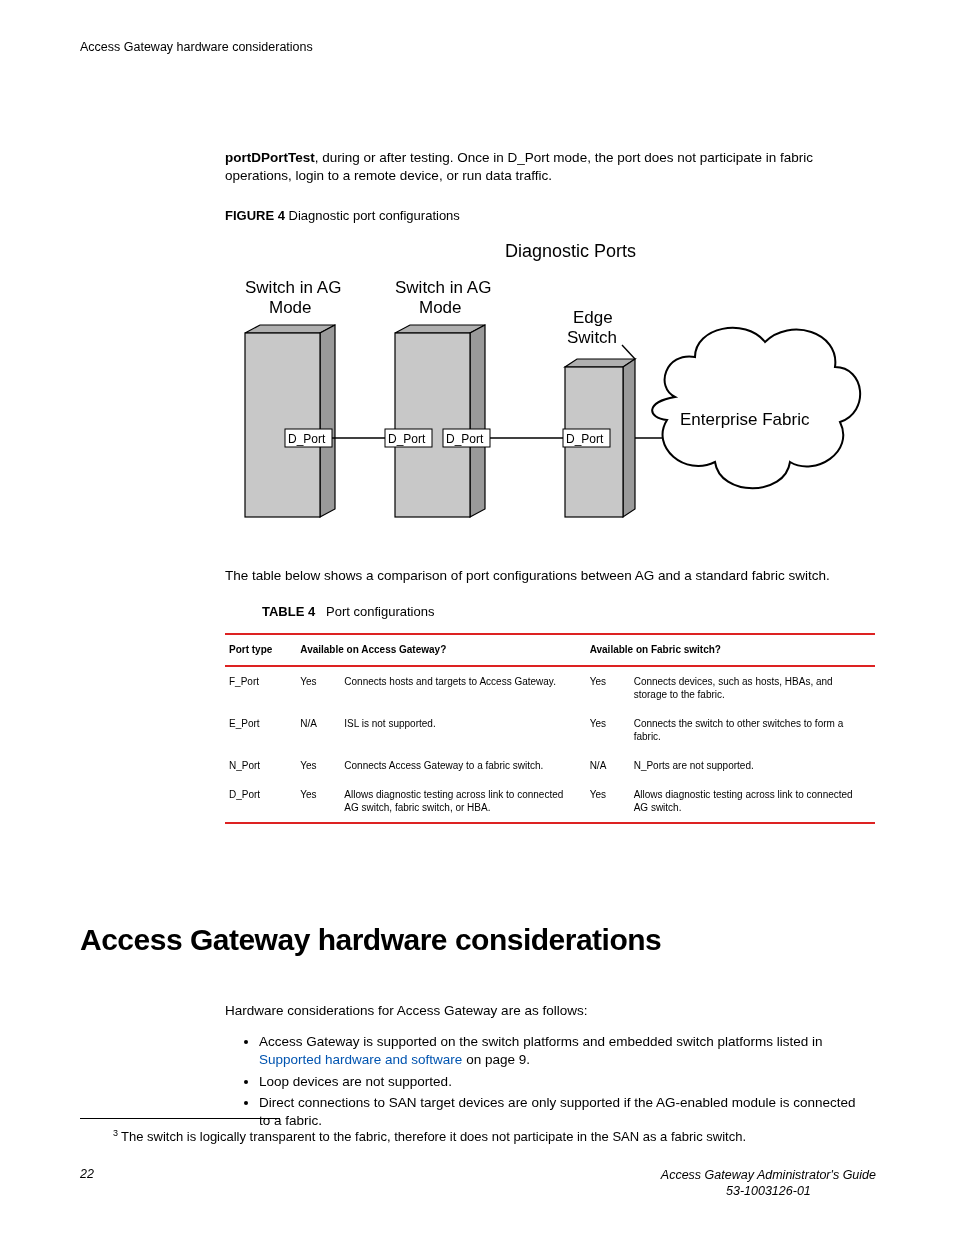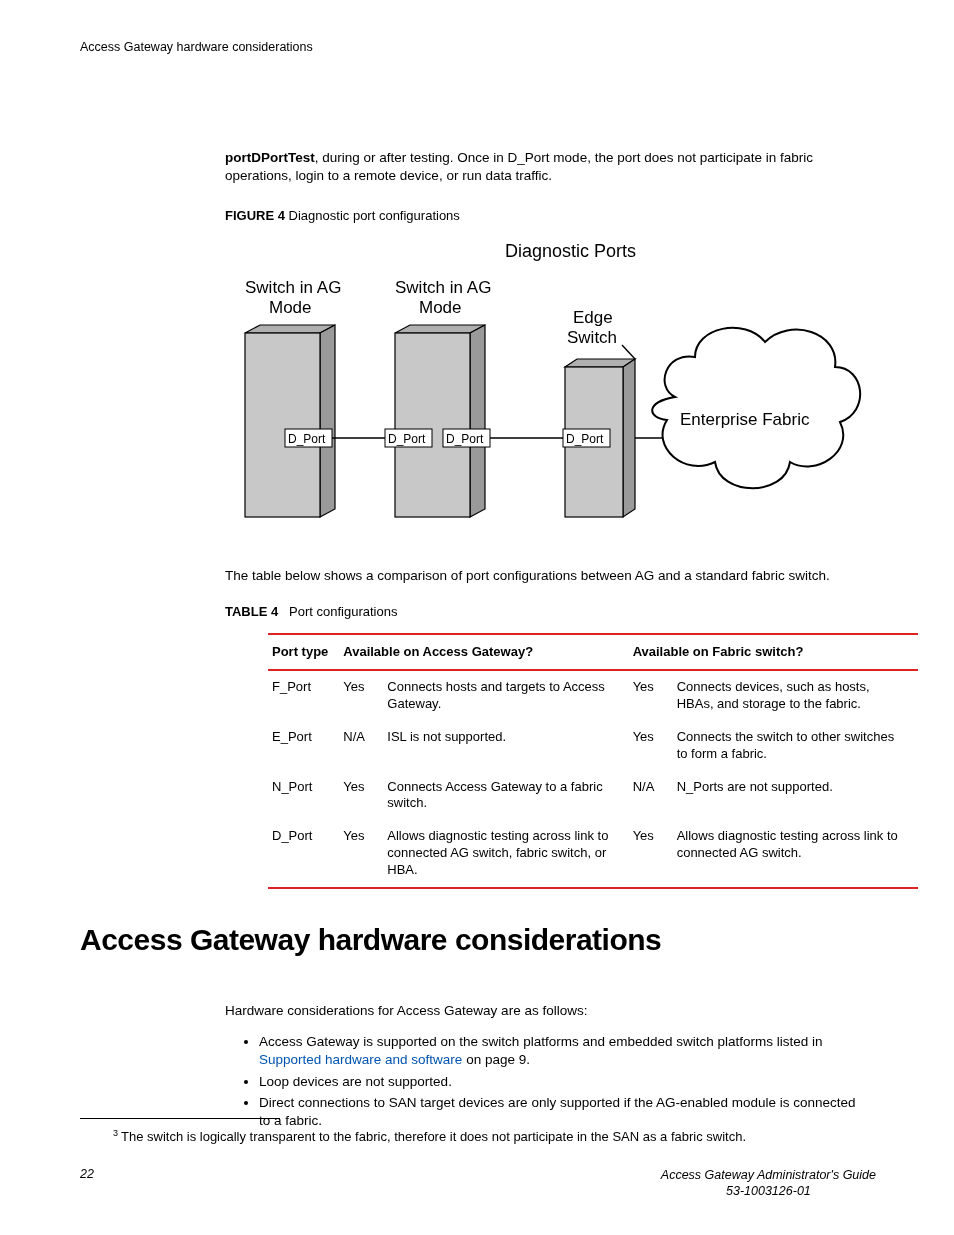--- a/index.html
+++ b/index.html
@@ -23,28 +23,27 @@
     top: 135px;
     left: 225px;
     width: 650px;
     font-size: 13.5px;
     line-height: 1.35;
   }
   .fig-caption { margin-top: 22px; font-size: 13px; }
   .fig-caption b { font-weight: bold; text-align: right; }
   .figure-img { margin-top: 12px; }
   .after-figure { margin-top: 14px; }
-  .table-caption { margin-top: 18px; font-size: 13px; }
+  .table-caption { margin-top: 18px; font-size: 13px; margin-left: 37px; }
   .table-caption b { font-weight: bold; }
   table.port-table {
     width: 650px;
     border-collapse: collapse;
-    font-size: 13px;
+    font-size: 10px;
     margin-top: 6px;
-    margin-left: 43px;
   }
   table.port-table thead tr {
     border-top: 2px solid #d22;
     border-bottom: 2px solid #d22;
   }
   table.port-table thead th {
     text-align: left;
     font-weight: bold;
     padding: 8px 4px;
     vertical-align: top;

